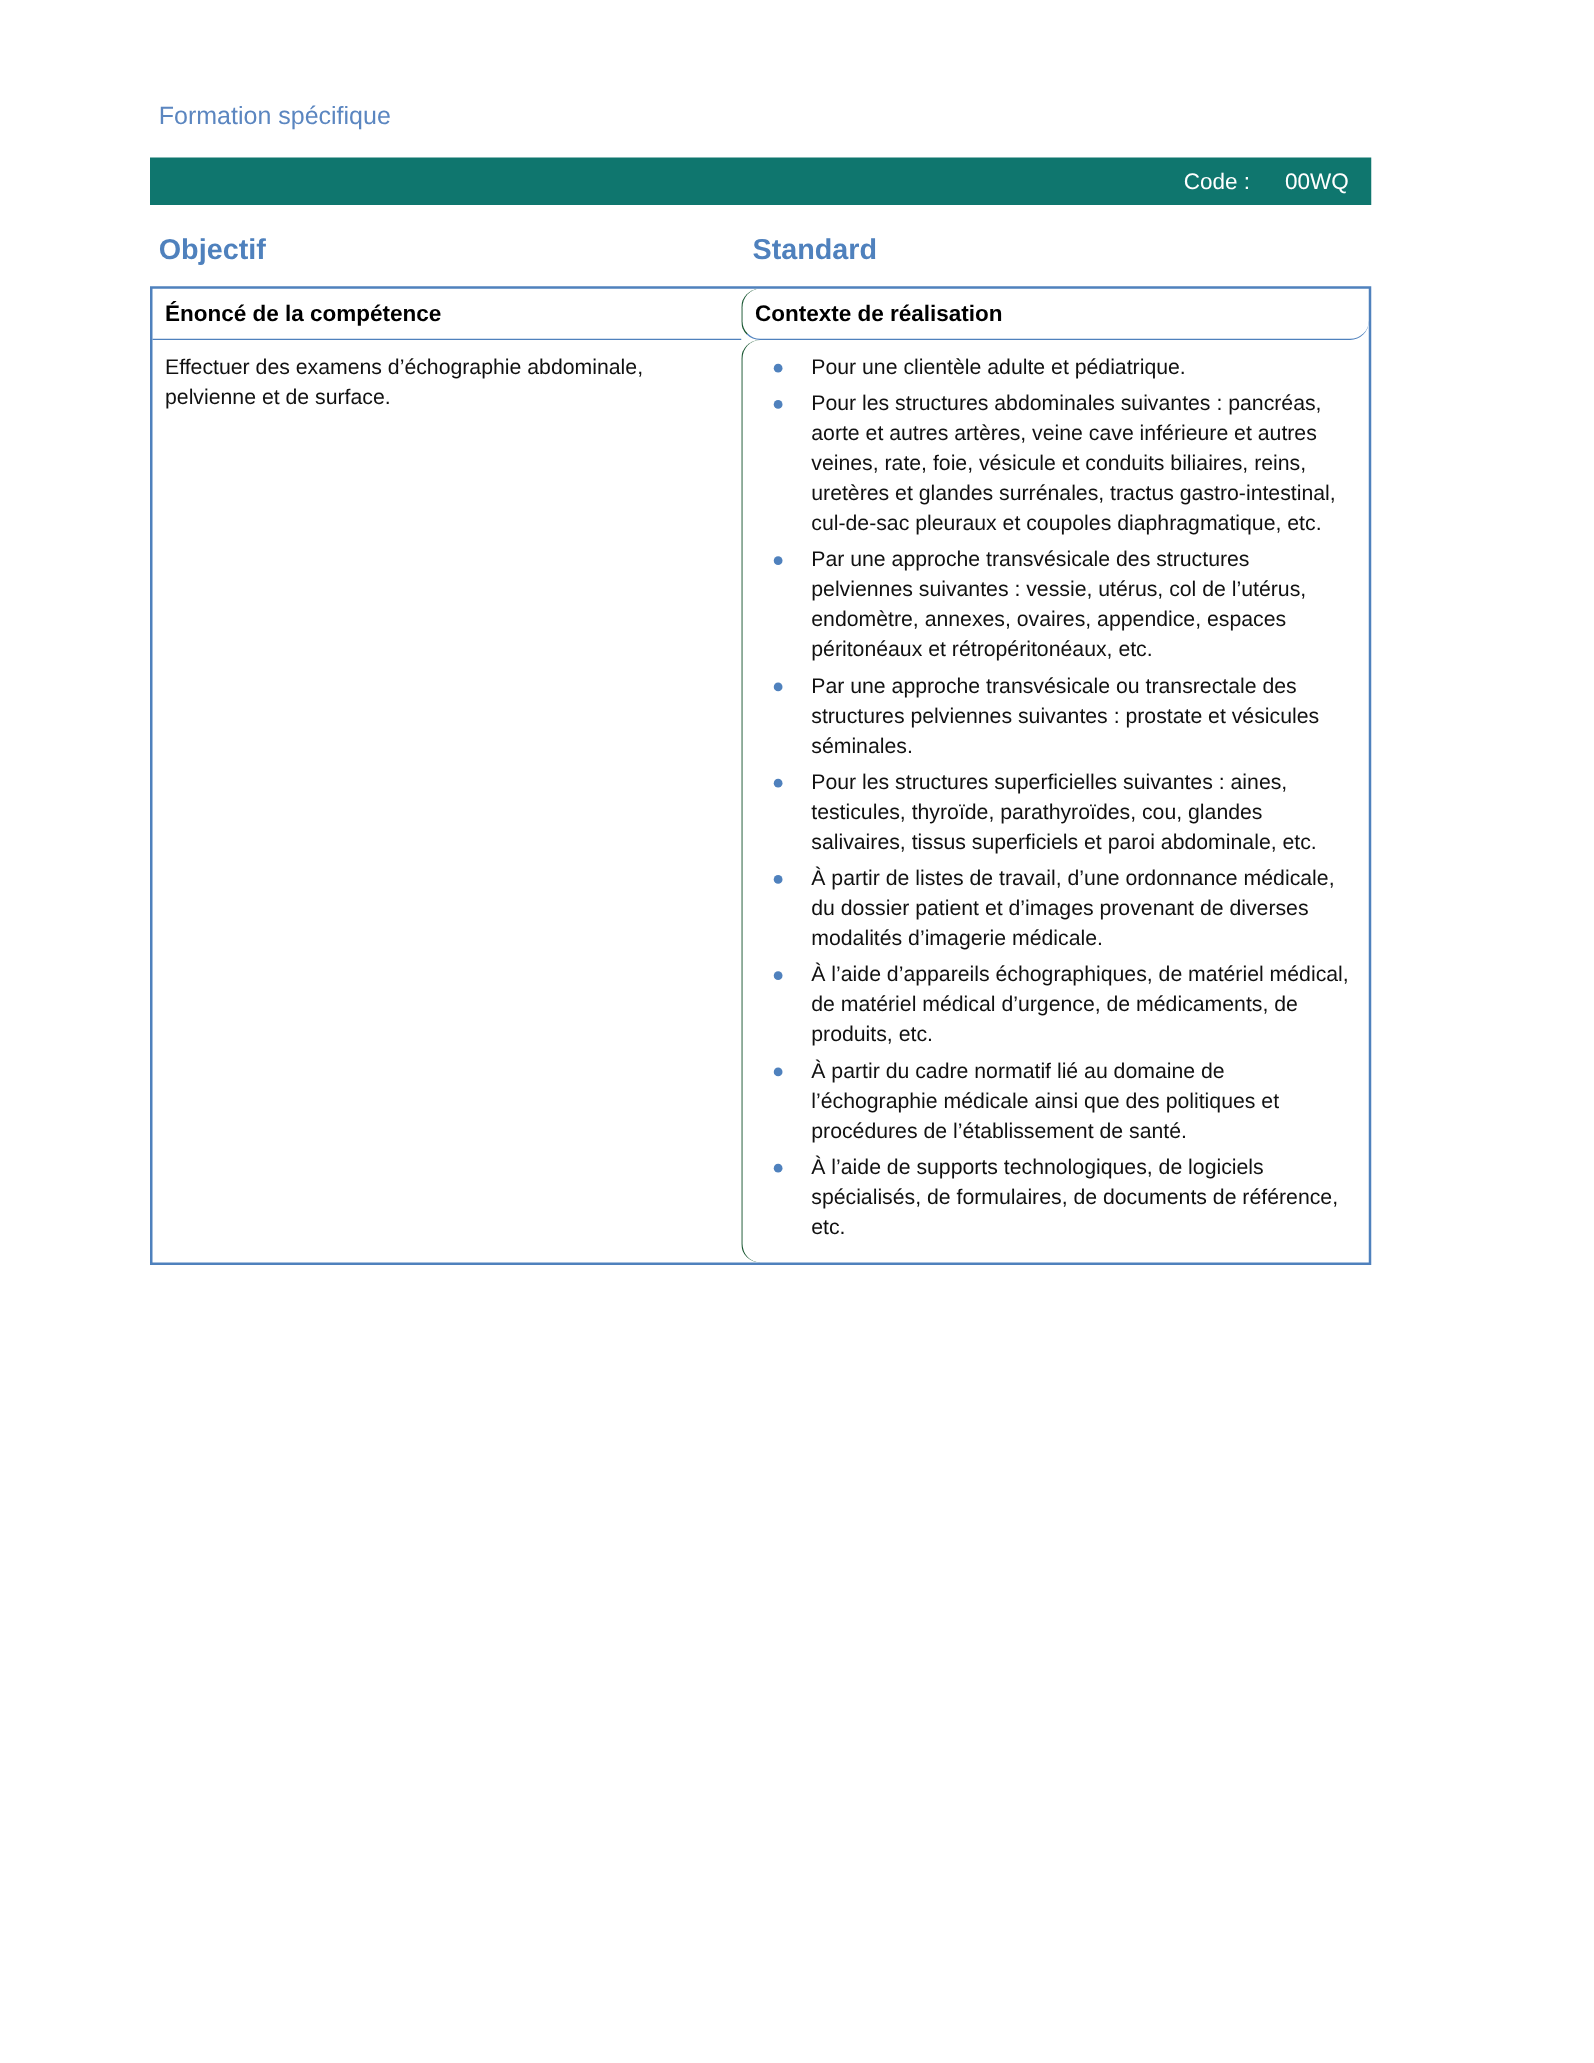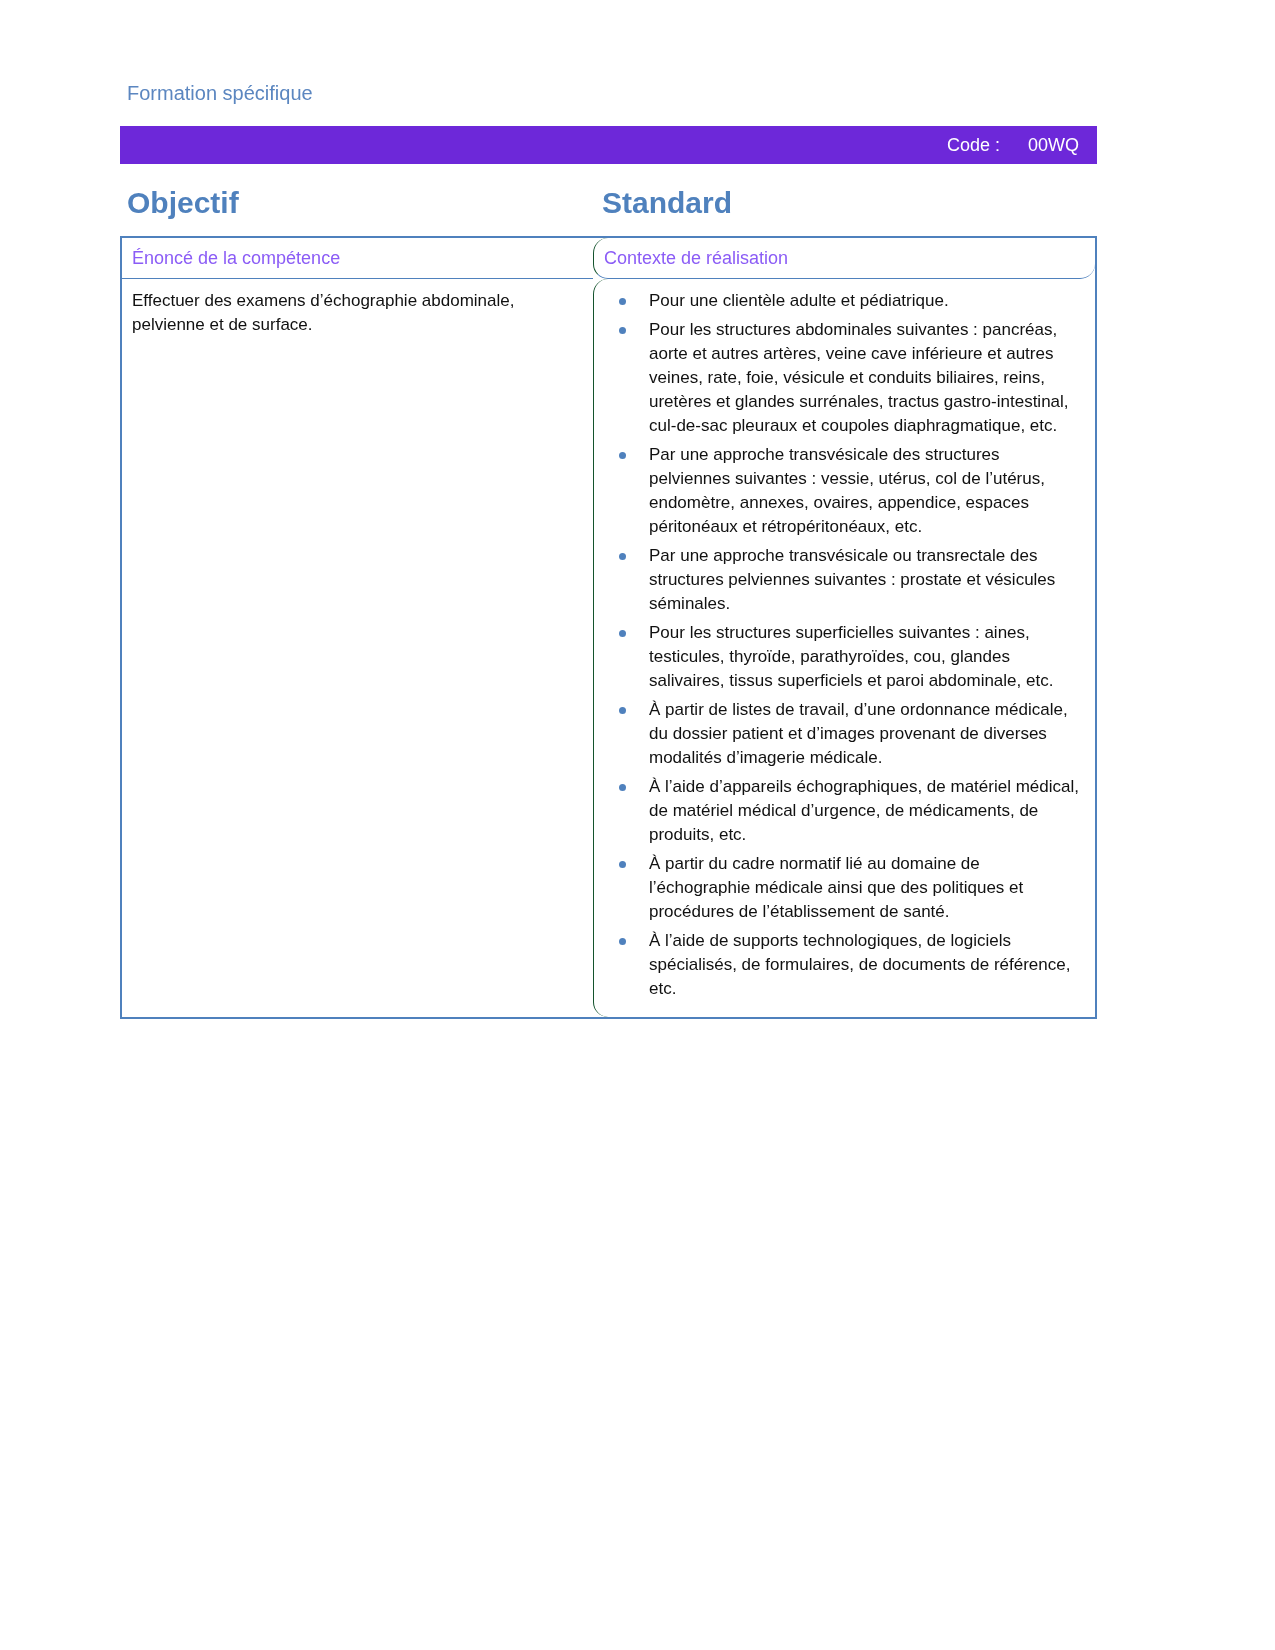--- a/index.html
+++ b/index.html
@@ -16,53 +16,53 @@
 
   .top-label {
     margin: 70px 0 0 7px;
     font-size: 20px;
     color: #5b86c0;
   }
 
   .code-bar {
     margin-top: 21px;
     height: 38px;
-    background: #6d28d9;
+    background: #0f766e;
     display: flex;
     align-items: center;
     justify-content: flex-end;
     padding-right: 18px;
     color: #ffffff;
     font-size: 18px;
   }
   .code-bar .code-value { margin-left: 28px; }
 
   .headings {
     display: flex;
     margin-top: 22px;
-    font-size: 30px;
+    font-size: 23px;
     font-weight: bold;
     color: #4f81bd;
   }
   .heading-left { width: 482px; padding-left: 7px; }
   .heading-right { flex: 1; }
 
   .comp-table {
     margin-top: 16px;
     border: 2px solid #4f81bd;
     display: grid;
     grid-template-columns: 471px 1fr;
     background: #ffffff;
   }
   .th {
-    font-weight: normal;
+    font-weight: bold;
     font-size: 18px;
     padding: 10px 10px 9px 10px;
     border-bottom: 1px solid #4f81bd;
-    color: #8b5cf6;
+    color: #000000;
   }
   .th.right, .td.right { border-left: 1px solid #14532d; border-radius: 15px; }
   .td {
     font-size: 17px;
     line-height: 24px;
     padding: 10px 14px 16px 10px;
   }
   .td.right { padding: 10px 12px 16px 0; }
 
   .ctx-list { list-style: none; margin: 0; padding: 0; }

